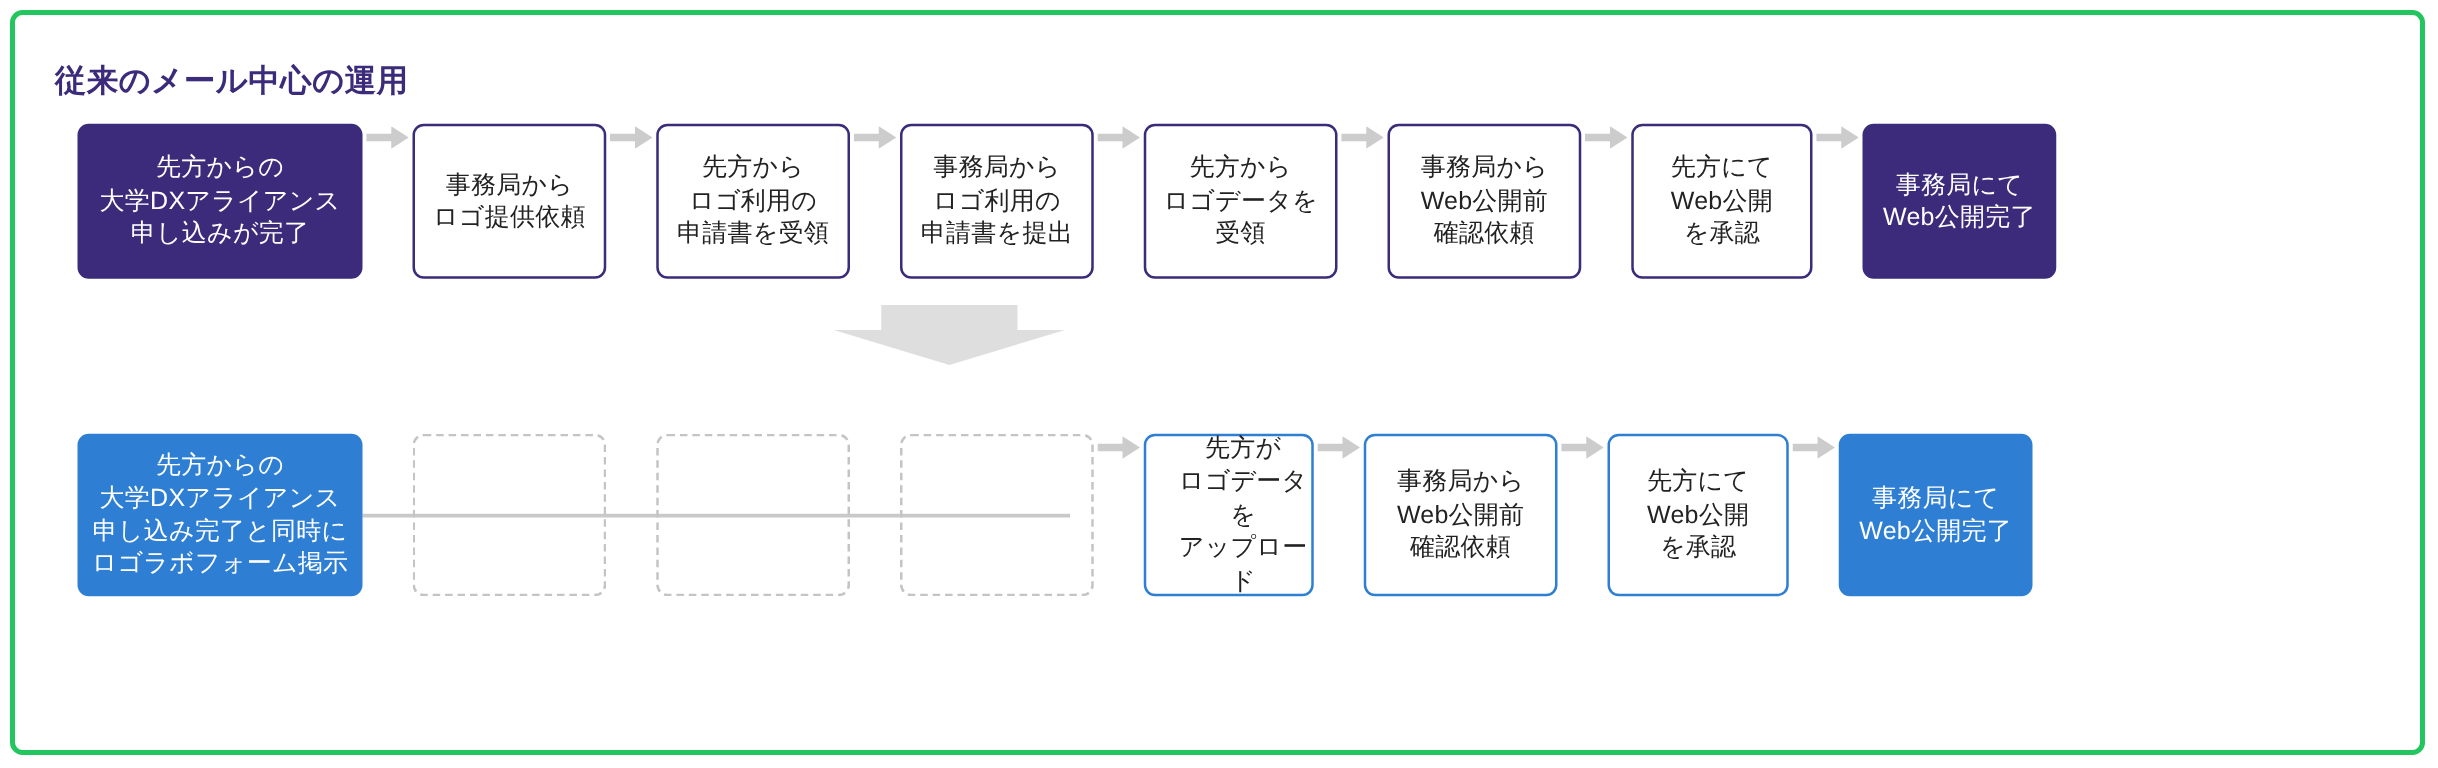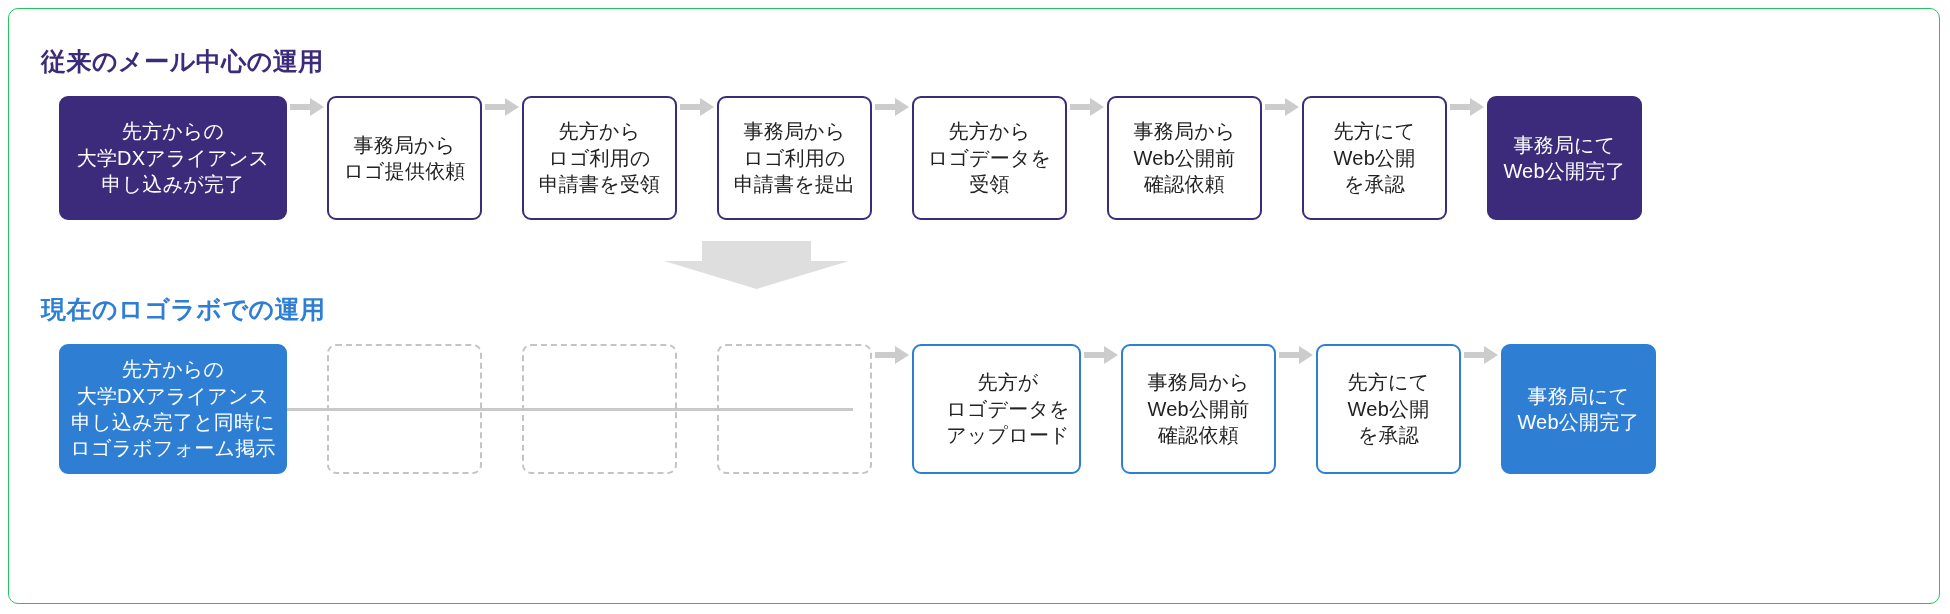--- a/index.html
+++ b/index.html
@@ -6,21 +6,21 @@
   body{
     width:1950px;height:614px;
     background:#ffffff;
     font-family:"Liberation Sans","DejaVu Sans",sans-serif;
     overflow:hidden;
   }
   .card{
     position:absolute;left:8px;top:8px;
     width:1932px;height:596px;
     background:#ffffff;
-    border:1px solid #22c55e;
+    border:4px solid #22c55e;
     border-radius:10px;
     box-sizing:border-box;
   }
   
   .sec-title{
     position:absolute;
     font-size:25px;
     font-weight:bold;
     letter-spacing:0.5px;
     white-space:nowrap;
@@ -153,21 +153,20 @@
       <div class="box legacy-filled" style="width: 155px; height: 124px;">事務局にて
 Web公開完了</div>
     </div>
 
   <div id="big-arrow">
     <svg width="185" height="48" viewBox="0 0 185 48">
       <polygon points="38,0 147,0 147,20 185,20 92.5,48 0,20 38,20" fill="#dedede"></polygon>
     </svg>
   </div>
 
-  <div class="sec-title" id="title-current" style="color: rgb(46, 127, 212);">現在のロゴラボでの運用</div>
 
   <div id="skip-line" style="background: rgb(201, 201, 201);"></div>
 
   <div class="row" id="row-current">
       <div class="box current-filled" style="width: 228px; height: 130px;">先方からの
 大学DXアライアンス
 申し込み完了と同時に
 ロゴラボフォーム掲示</div>
       <div class="conn" style="visibility: hidden;">
         <svg width="34" height="18" viewBox="0 0 34 18">
@@ -185,21 +184,21 @@
         <svg width="34" height="18" viewBox="0 0 34 18">
           <path d="M0 6 L20 6 L20 0 L34 9 L20 18 L20 12 L0 12 Z" fill="#cccccc"></path>
         </svg>
       </div>
       <div class="box placeholder" style="width: 155px; height: 130px;"></div>
       <div class="conn" style="visibility: visible;">
         <svg width="34" height="18" viewBox="0 0 34 18">
           <path d="M0 6 L20 6 L20 0 L34 9 L20 18 L20 12 L0 12 Z" fill="#cccccc"></path>
         </svg>
       </div>
-      <div class="box current-outline" style="width: 169px; height: 130px; padding-left: 23px;">先方が
+      <div class="box current-outline" style="width: 136px; height: 130px; padding-left: 23px;">先方が
 ロゴデータを
 アップロード</div>
       <div class="conn">
         <svg width="34" height="18" viewBox="0 0 34 18">
           <path d="M0 6 L20 6 L20 0 L34 9 L20 18 L20 12 L0 12 Z" fill="#cccccc"></path>
         </svg>
       </div>
       <div class="box current-outline" style="width: 155px; height: 130px;">事務局から
 Web公開前
 確認依頼</div>

